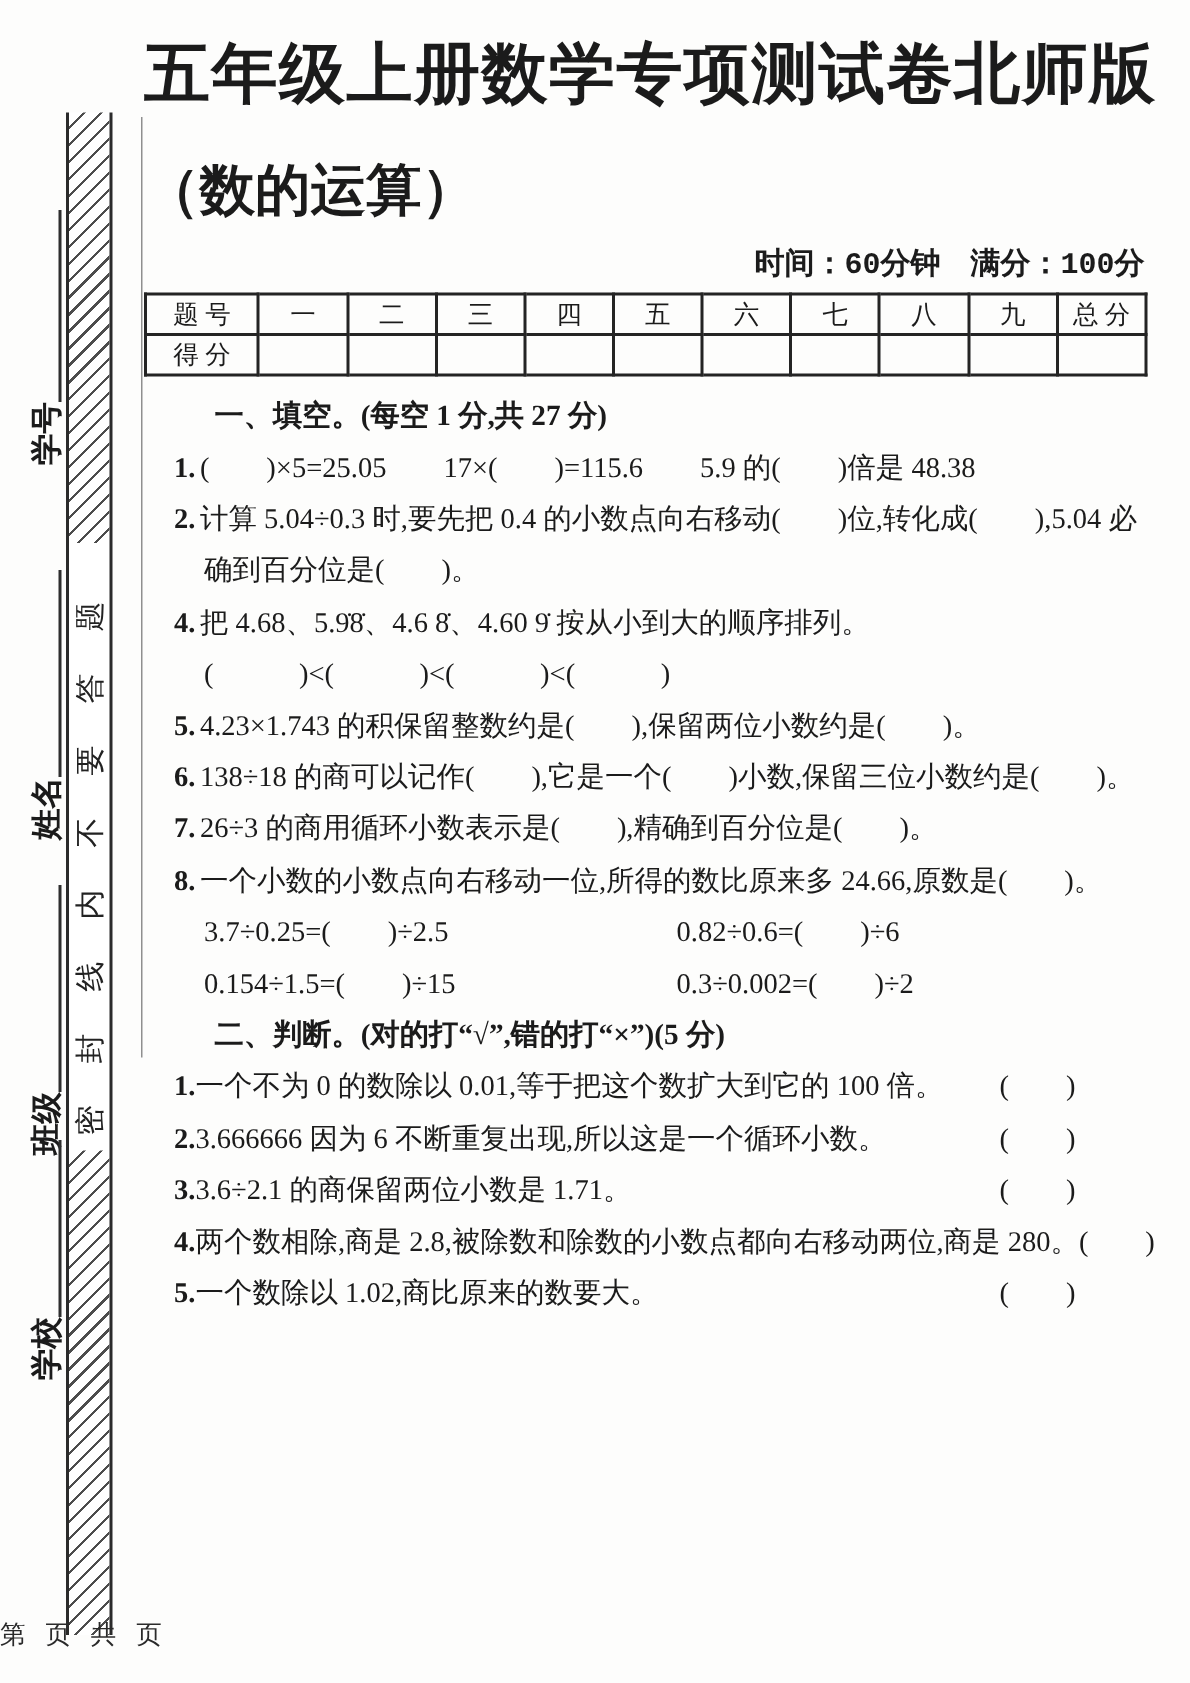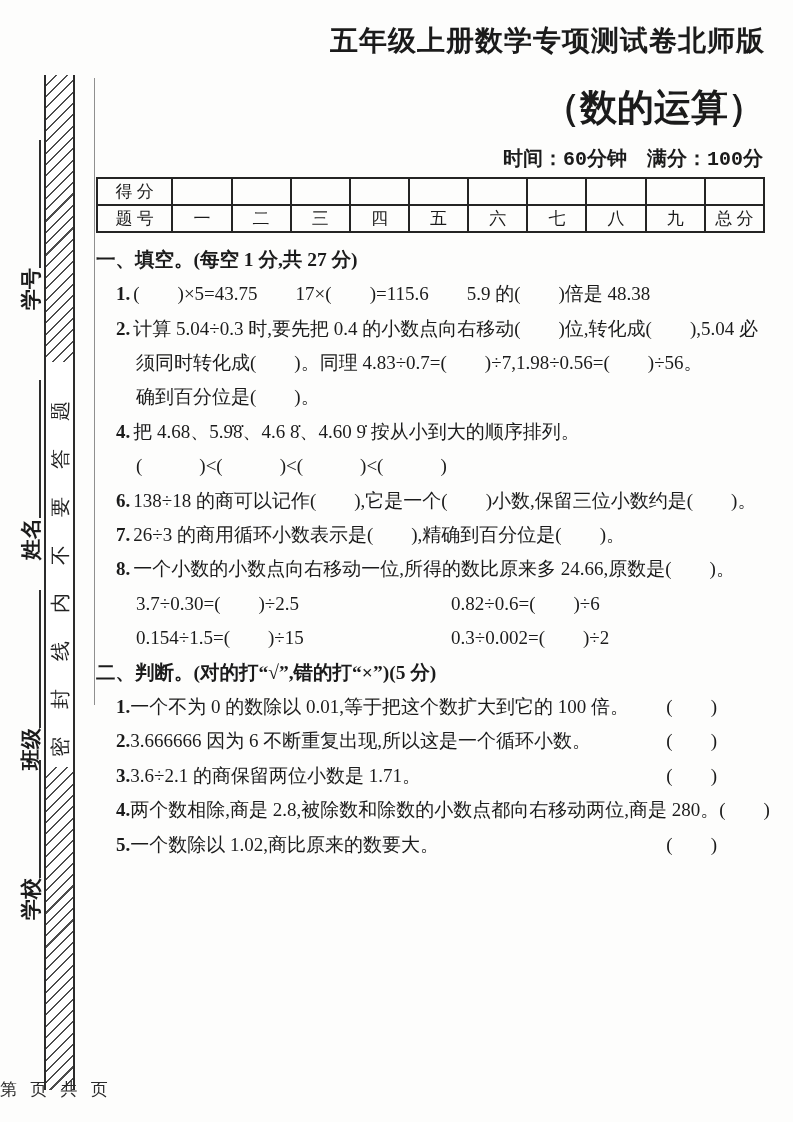--- a/index.html
+++ b/index.html
@@ -30,38 +30,38 @@
   .seal-text{
     position:absolute;left:50%;top:50%;width:405px;height:27px;
     transform:translate(-50%,-50%) rotate(-90deg);
     font-size:20px;letter-spacing:28px;text-align:center;white-space:nowrap;
     font-family:"Liberation Serif","DejaVu Serif",serif;color:#222;
   }
   .binding-line{position:absolute;left:94px;top:78px;width:1px;height:627px;background:#8f8f8f;}
   
   .content{position:absolute;left:96px;top:0;width:669px;}
   .title{
-    margin-top:25px;text-align:right;font-weight:bold;font-size:28px;line-height:1.15;
+    margin-top:25px;text-align:right;font-weight:bold;font-size:44px;line-height:1.15;
     font-family:"Liberation Sans","DejaVu Sans",sans-serif;letter-spacing:1px;white-space:nowrap;
   }
   .subtitle{
-    margin-top:30px;text-align:right;font-weight:bold;font-size:37px;line-height:1.15;
+    margin-top:30px;text-align:left;font-weight:bold;font-size:37px;line-height:1.15;
     font-family:"Liberation Sans","DejaVu Sans",sans-serif;
   }
   .meta{
     margin-top:18px;text-align:right;font-weight:bold;font-size:20px;line-height:23px;
     font-family:Liberation Mono, monospace;padding-right:2px;
   }
   table.score{margin-top:6px;width:100%;border-collapse:collapse;table-layout:fixed;}
   table.score td{
     border:2px solid #242424;height:25px;text-align:center;vertical-align:middle;
     font-size:17px;padding:0;white-space:nowrap;
   }
   table.score td.first{width:11%;}
-  .sec-heading{font-weight:bold;font-size:19.5px;line-height:34.4px;white-space:nowrap;}
+  .sec-heading{font-weight:bold;font-size:19.5px;line-height:34.4px;white-space:nowrap;padding-left:47px;}
   .sec-heading.first{margin-top:10px;}
   .qline{font-size:19px;line-height:34.4px;padding-left:20px;white-space:nowrap;}
   .qline.wrap{padding-left:40px;}
   .qline .qnum{font-weight:bold;padding-right:3px;}
   .eqrow{display:flex;font-size:19px;line-height:34.4px;padding-left:40px;white-space:nowrap;}
   .eqrow .eqcell{width:315px;}
   .jline{display:flex;font-size:19px;line-height:34.4px;white-space:nowrap;padding-left:20px;}
   .jline .jtext{flex:1;}
   .jline .jbracket{padding-right:48px;}
   .footer{
@@ -100,79 +100,79 @@
 
 <div class="content">
 
   <div class="title">五年级上册数学专项测试卷北师版</div>
   <div class="subtitle">（数的运算）</div>
   <div class="meta">时间：60分钟　满分：100分</div>
 
   <table class="score">
     <tbody>
         <tr>
-      <td class="first">得 分</td>
-      <td></td>
-      <td></td>
-      <td></td>
-      <td></td>
-      <td></td>
-      <td></td>
-      <td></td>
-      <td></td>
-      <td></td>
-      <td></td>
-    </tr>
-    <tr>
       <td class="first">题 号</td>
       <td>一</td>
       <td>二</td>
       <td>三</td>
       <td>四</td>
       <td>五</td>
       <td>六</td>
       <td>七</td>
       <td>八</td>
       <td>九</td>
       <td>总 分</td>
     </tr>
+    <tr>
+      <td class="first">得 分</td>
+      <td></td>
+      <td></td>
+      <td></td>
+      <td></td>
+      <td></td>
+      <td></td>
+      <td></td>
+      <td></td>
+      <td></td>
+      <td></td>
+    </tr>
   </tbody>
     </table>
 
   <div class="sec-heading first">一、填空。(每空 1 分,共 27 分)</div>
 
   <div class="qline">
-    <span class="qnum">1.</span><span>(　　)×5=43.75　　17×(　　)=115.6　　5.9 的(　　)倍是 48.38</span>
+    <span class="qnum">1.</span><span>(　　)×5=25.05　　17×(　　)=115.6　　5.9 的(　　)倍是 48.38</span>
   </div>
   <div class="qline">
     <span class="qnum">2.</span><span>计算 5.04÷0.3 时,要先把 0.4 的小数点向右移动(　　)位,转化成(　　),5.04 必</span>
-  </div>
-  <div class="qline wrap">
-    <span>须同时转化成(　　)。同理 4.83÷0.7=(　　)÷7,1.98÷0.56=(　　)÷56。</span>
   </div>
   <div class="qline wrap">
     <span>确到百分位是(　　)。</span>
   </div>
   <div class="qline">
     <span class="qnum">4.</span><span>把 4.68、5.9̇8̇、4.6 8̇、4.60 9̇ 按从小到大的顺序排列。</span>
   </div>
   <div class="qline wrap">
     <span>(　　　)&lt;(　　　)&lt;(　　　)&lt;(　　　)</span>
   </div>
   <div class="qline">
+    <span class="qnum">5.</span><span>4.23×1.743 的积保留整数约是(　　),保留两位小数约是(　　)。</span>
+  </div>
+  <div class="qline">
     <span class="qnum">6.</span><span>138÷18 的商可以记作(　　),它是一个(　　)小数,保留三位小数约是(　　)。</span>
   </div>
   <div class="qline">
     <span class="qnum">7.</span><span>26÷3 的商用循环小数表示是(　　),精确到百分位是(　　)。</span>
   </div>
   <div class="qline">
     <span class="qnum">8.</span><span>一个小数的小数点向右移动一位,所得的数比原来多 24.66,原数是(　　)。</span>
   </div>
   <div class="eqrow">
-    <span class="eqcell">3.7÷0.30=(　　)÷2.5</span>
+    <span class="eqcell">3.7÷0.25=(　　)÷2.5</span>
     <span>0.82÷0.6=(　　)÷6</span>
   </div>
   <div class="eqrow">
     <span class="eqcell">0.154÷1.5=(　　)÷15</span>
     <span>0.3÷0.002=(　　)÷2</span>
   </div>
 
   <div class="sec-heading">二、判断。(对的打“√”,错的打“×”)(5 分)</div>
 
   <div class="jline">

